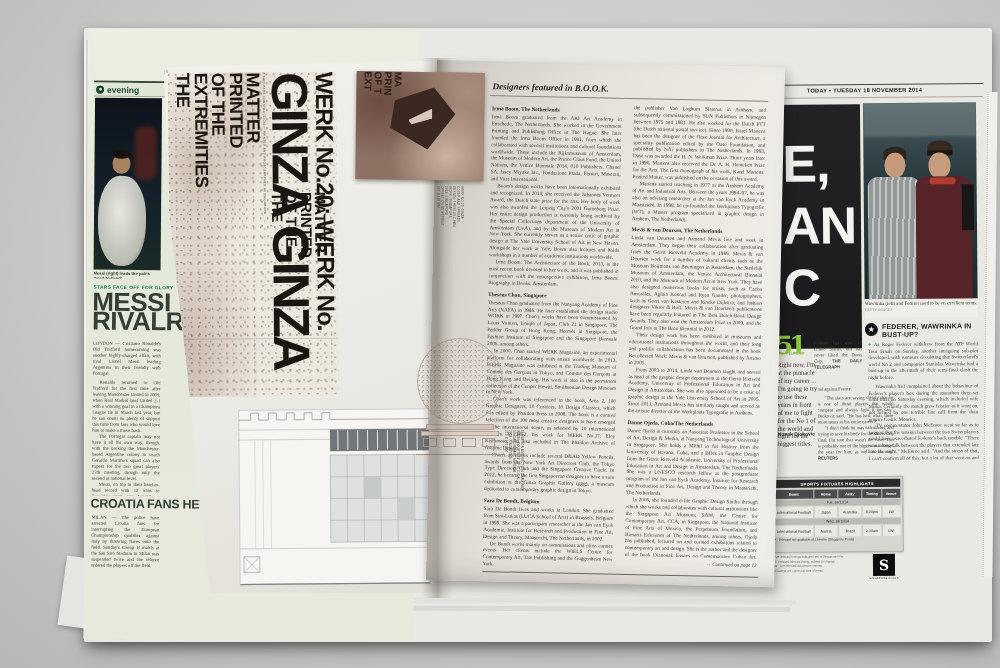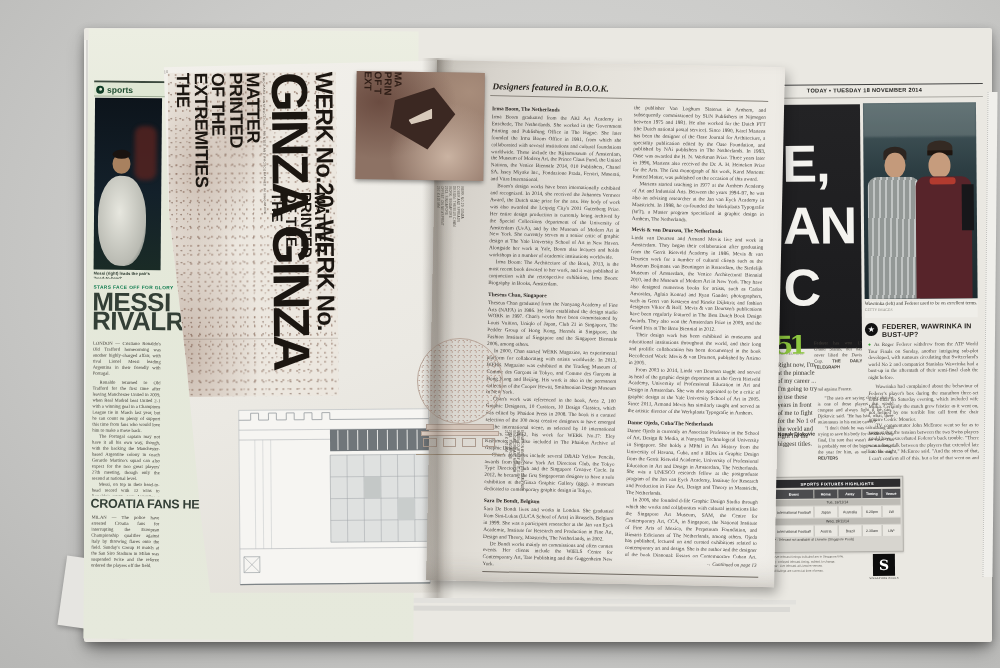--- a/index.html
+++ b/index.html
@@ -36,21 +36,21 @@
   <div class="abs" style="left:84px;top:40px;width:10px;height:560px;background:repeating-linear-gradient(90deg,#f2f1ed 0 2px,#d8d7d3 2px 4px);"></div>
   <div class="abs" style="left:89px;top:97px;width:4px;height:4px;border-radius:50%;background:#9b9b99;"></div>
   <div class="abs" style="left:89px;top:132px;width:4px;height:4px;border-radius:50%;background:#9b9b99;"></div>
 
   <div class="abs" style="left:86px;top:30px;width:330px;height:610px;background:linear-gradient(180deg,#eceee2 0%,#e4e8d9 30%,#e6e9dc 100%);transform:rotate(.5deg);overflow:hidden;">
     <div class="abs" style="left:6px;top:52px;width:72px;height:1.5px;background:#3c4a3e;"></div>
     <div class="abs" style="left:6px;top:54px;width:72px;height:13px;background:#dfe7d4;border-bottom:1px solid #9fae97;display:flex;align-items:center;gap:3px;padding-left:2px;">
       <span style="width:8px;height:8px;border-radius:50%;background:#123f28;display:inline-flex;align-items:center;justify-content:center;">
         <span style="width:3px;height:3px;border-radius:50%;background:#dfe7d4;"></span>
       </span>
-      <span style="font-weight:bold;font-size:8.5px;color:#1c4a2e;">sports</span>
+      <span style="font-weight:bold;font-size:8.5px;color:#1c4a2e;">evening</span>
     </div>
 
     <div class="abs clip" style="left:7px;top:69px;width:67px;height:172px;background:linear-gradient(180deg,#0d141b 0%,#13202a 55%,#1a2b26 100%);">
       <div class="abs" style="left:40px;top:28px;width:22px;height:54px;background:#5e2420;opacity:.75;border-radius:8px;filter:blur(2px);"></div>
       <div class="abs" style="left:4px;top:78px;width:48px;height:90px;background:radial-gradient(ellipse at 45% 40%,#e7e7df 0%,#b9bab2 70%,rgba(0,0,0,0) 100%);border-radius:45%;"></div>
       <div class="abs" style="left:18px;top:56px;width:18px;height:20px;border-radius:50%;background:#a8815f;"></div>
       <div class="abs" style="left:18px;top:52px;width:18px;height:9px;border-radius:50%;background:#191310;"></div>
     </div>
     <div class="abs clip" style="left:7px;top:242px;width:67px;height:8px;font-size:4.2px;font-weight:bold;color:#2c3a2f;">
       <span>Messi (right) leads the pair's 'head-to-head'</span>

